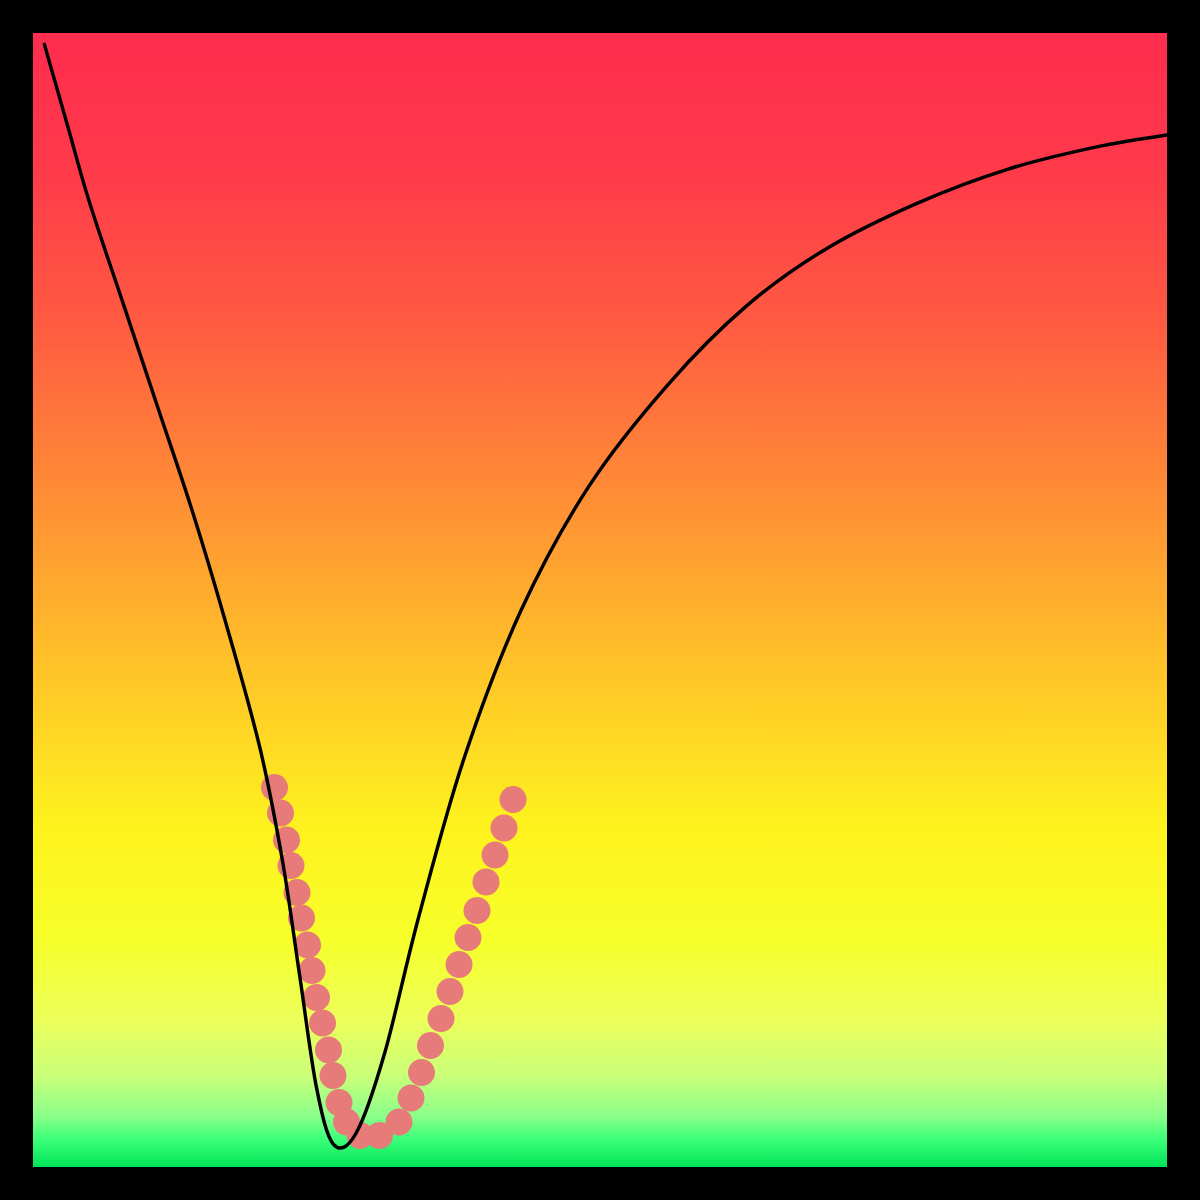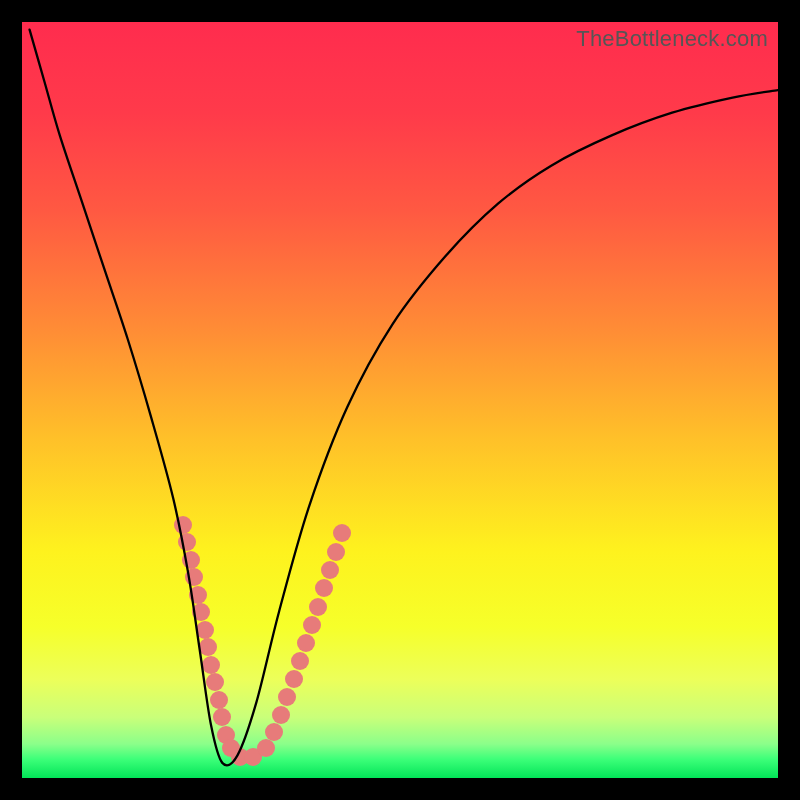--- a/index.html
+++ b/index.html
@@ -106,15 +106,14 @@
           <circle cx="290" cy="603" r="9" fill="#e77b7a"></circle>
           <circle cx="296" cy="585" r="9" fill="#e77b7a"></circle>
           <circle cx="302" cy="566" r="9" fill="#e77b7a"></circle>
           <circle cx="308" cy="548" r="9" fill="#e77b7a"></circle>
           <circle cx="314" cy="530" r="9" fill="#e77b7a"></circle>
           <circle cx="320" cy="511" r="9" fill="#e77b7a"></circle>
         </g>
       <path id="curve-path" fill="none" stroke="#000000" stroke-width="2.3" stroke-linecap="round" stroke-linejoin="round" d="M 7.56 7.56 C 10.08 16.38, 17.64 42.84, 22.68 60.48 C 27.72 78.12, 31.50 93.24, 37.80 113.40 C 44.10 133.56, 52.92 158.76, 60.48 181.44 C 68.04 204.12, 75.60 226.80, 83.16 249.48 C 90.72 272.16, 98.28 293.58, 105.84 317.52 C 113.40 341.46, 120.96 366.66, 128.52 393.12 C 136.08 419.58, 144.90 449.82, 151.20 476.28 C 157.50 502.74, 161.91 526.68, 166.32 551.88 C 170.73 577.08, 173.88 602.28, 177.66 627.48 C 181.44 652.68, 185.22 684.18, 189.00 703.08 C 192.78 721.98, 195.93 735.84, 200.34 740.88 C 204.75 745.92, 209.79 743.40, 215.46 733.32 C 221.13 723.24, 227.43 704.34, 234.36 680.40 C 241.29 656.46, 248.22 622.44, 257.04 589.68 C 265.86 556.92, 275.94 517.86, 287.28 483.84 C 298.62 449.82, 311.22 415.80, 325.08 385.56 C 338.94 355.32, 354.06 327.60, 370.44 302.40 C 386.82 277.20, 405.72 254.52, 423.36 234.36 C 441.00 214.20, 458.64 196.56, 476.28 181.44 C 493.92 166.32, 510.30 154.98, 529.20 143.64 C 548.10 132.30, 569.52 122.22, 589.68 113.40 C 609.84 104.58, 630.00 97.02, 650.16 90.72 C 670.32 84.42, 693.00 79.38, 710.64 75.60 C 728.28 71.82, 748.44 69.30, 756.00 68.04"></path>
     </svg>
 
-    <div class="watermark">TheBottleneck.com</div>
   </div>
 </div>
 
 </body></html>

